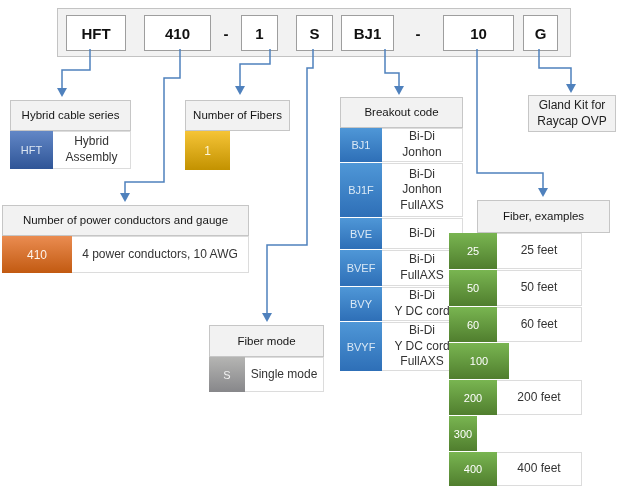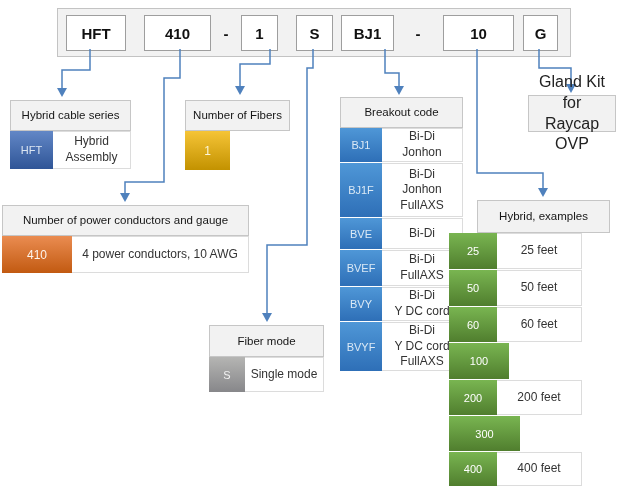--- a/index.html
+++ b/index.html
@@ -32,21 +32,21 @@
   .blue-dark  { background:linear-gradient(#6287c6,#2f5597); color:#dce6f2; }
   .blue-mid   { background:linear-gradient(#4f97d7,#2e6fb7); color:#dbe9f5; }
   .orange     { background:linear-gradient(#ea8c51,#c25a11); color:#fdf4ec; font-size:12px; }
   .yellow     { background:linear-gradient(#f5c437,#c39200); color:#fdf6d8; font-size:12px; }
   .gray       { background:linear-gradient(#b5b5b3,#87878a); color:#f2f2f2; }
   .green      { background:linear-gradient(#79b551,#507e2e); color:#ffffff; }
 
   .gland { position:absolute; left:528px; top:95px; width:88px; height:37px;
            background:#f2f2f2; border:1px solid #c6c6c6;
            display:flex; align-items:center; justify-content:center; text-align:center;
-           font-size:16px; color:#222; white-space:pre-line; line-height:1.3; }
+           font-size:12px; color:#222; white-space:pre-line; line-height:1.3; }
 
   svg.connectors { position:absolute; left:0; top:0; pointer-events:none; }
 </style>
 </head>
 <body>
 
 <div class="canvas">
 
   <div class="topbar">
     <div class="pbox" style="left:8px;width:60px">HFT</div>
@@ -134,21 +134,21 @@
       <div class="code blue-mid" style="width:42px">BVYF</div>
       <div class="desc">Bi-Di
 Y DC cord
 FullAXS</div>
     </div>
   </div>
 
   <div class="gland">Gland Kit for
 Raycap OVP</div>
 
-  <div class="hdr" style="left:477px;top:200px;width:133px;height:33px">Hybrid, examples</div>
+  <div class="hdr" style="left:477px;top:200px;width:133px;height:33px">Fiber, examples</div>
   <div class="abs" style="left:449px;top:233px;width:133px">
     <div class="trow" style="height:37px">
       <div class="code green" style="width:48px">25</div>
       <div class="desc">25 feet</div>
     </div>
     <div class="trow" style="height:37px">
       <div class="code green" style="width:48px">50</div>
       <div class="desc">50 feet</div>
     </div>
     <div class="trow" style="height:36px">
@@ -156,21 +156,21 @@
       <div class="desc">60 feet</div>
     </div>
     <div class="trow" style="height:37px">
       <div class="code green" style="width:60px">100</div>
     </div>
     <div class="trow" style="height:36px">
       <div class="code green" style="width:48px">200</div>
       <div class="desc">200 feet</div>
     </div>
     <div class="trow" style="height:36px">
-      <div class="code green" style="width:71px">300</div>
+      <div class="code green" style="width:28px">300</div>
     </div>
     <div class="trow" style="height:35px">
       <div class="code green" style="width:48px">400</div>
       <div class="desc">400 feet</div>
     </div>
   </div>
 
 </div>
 
 </body></html>

